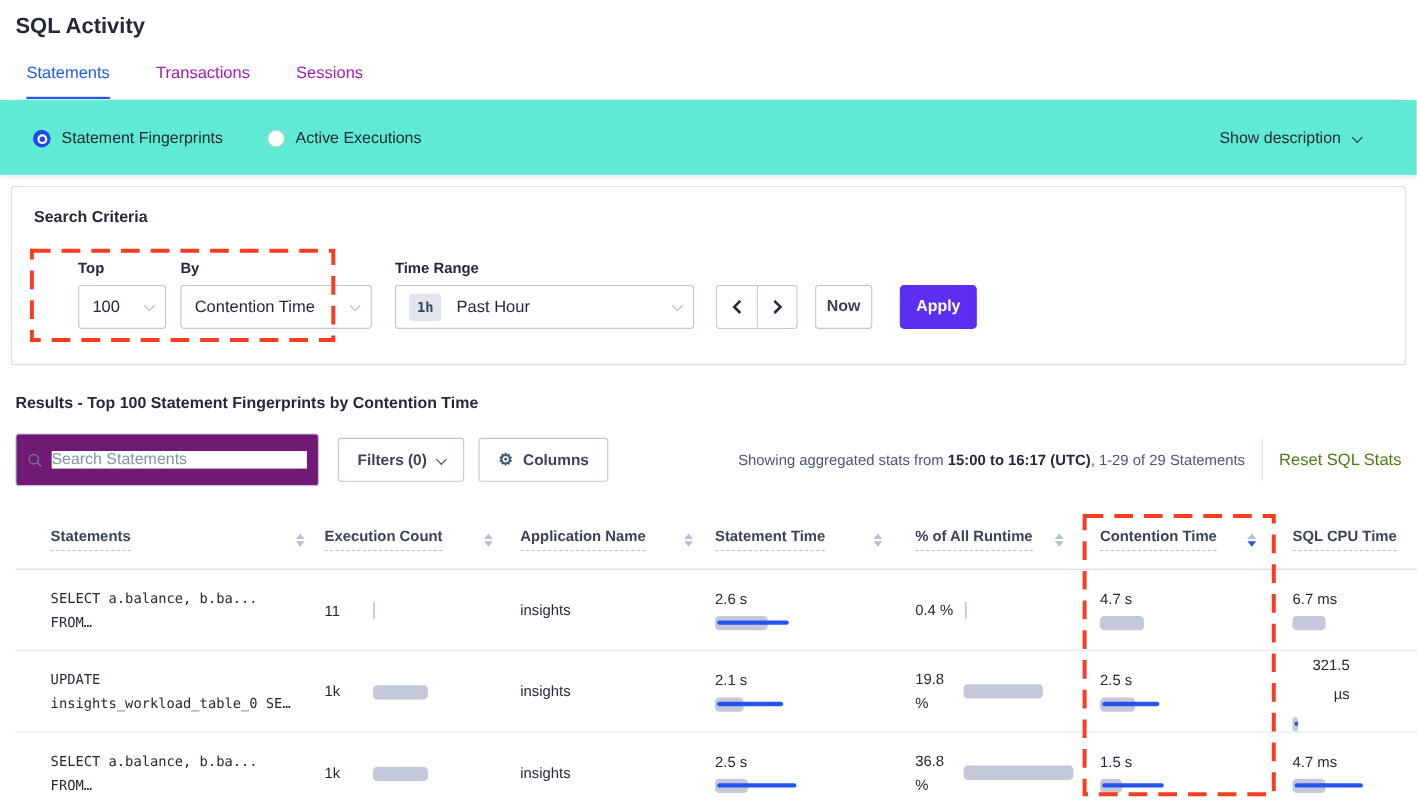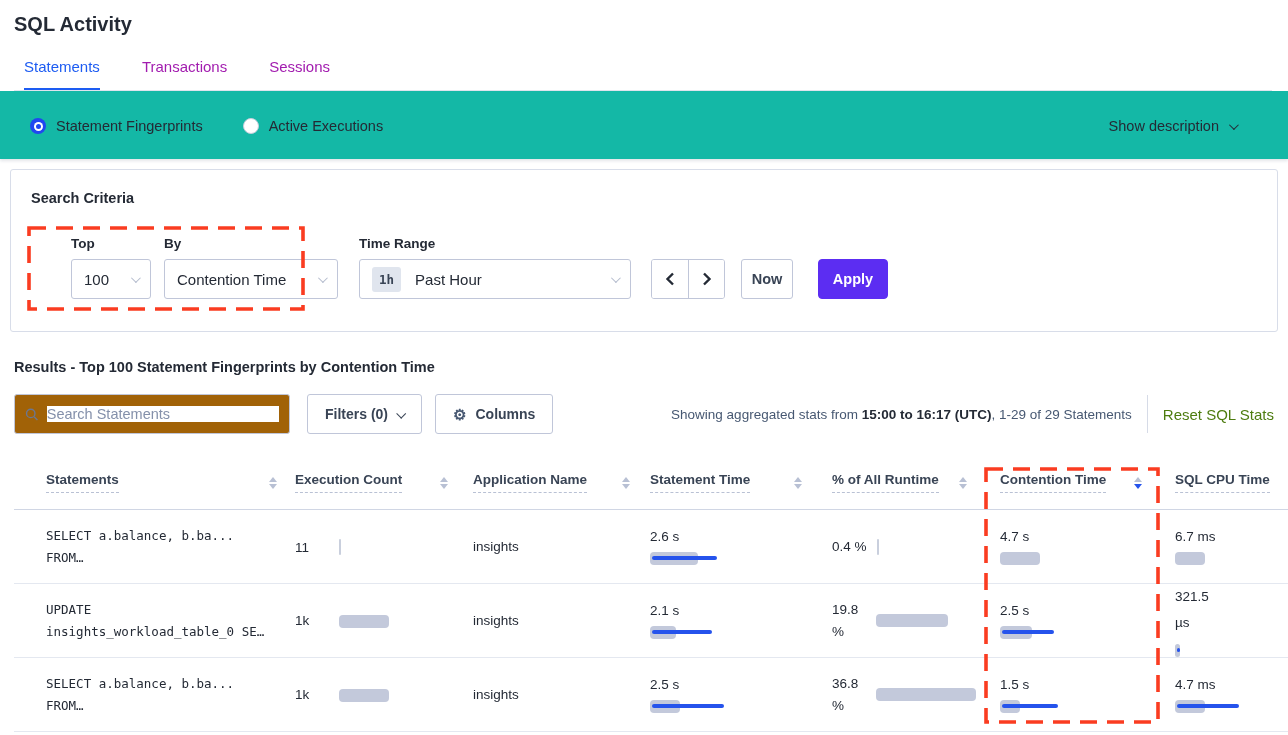--- a/index.html
+++ b/index.html
@@ -11,21 +11,21 @@
   .page-title { font-size:20px; font-weight:700; color:#242a35; }
 
   .tabs { display:flex; gap:42px; padding:0 0 0 10px; margin-top:22px;
     border-bottom:1px solid #e0e5ee; }
   .tab { font-size:15px; color:#a21caf; padding-bottom:13px; cursor:pointer;
     border-bottom:2px solid transparent; }
   .tab.active { color:#1d5cf2; border-bottom-color:#1d5cf2; font-weight:400; }
 
   
   .radio-band { display:flex; align-items:center; padding:27px 30px 25px 30px;
-    background:#14b8a6; box-shadow:0 2px 3px rgba(60,70,96,.14); position:relative; z-index:2; }
+    background:#5eead4; box-shadow:0 2px 3px rgba(60,70,96,.14); position:relative; z-index:2; }
   .radio-item { display:flex; align-items:center; gap:10px; margin-right:40px; cursor:pointer; }
   .radio-outer { width:16px; height:16px; border-radius:50%; background:#2047f0;
     display:flex; align-items:center; justify-content:center; }
   .radio-mid { width:9px; height:9px; border-radius:50%; background:#fff;
     display:flex; align-items:center; justify-content:center; }
   .radio-dot { width:5px; height:5px; border-radius:50%; background:#2047f0; }
   .radio-outer.off { background:#fff; border:1.5px solid #c6cddb; }
   .radio-label { font-size:14.5px; color:#242a35; }
   .show-desc { margin-left:auto; display:flex; align-items:center; gap:10px;
     font-size:14.5px; color:#242a35; cursor:pointer; margin-right:22px; }
@@ -56,22 +56,22 @@
   .arrow-btn + .arrow-btn { border-left:1px solid #c0c6d9; }
   .btn { height:40px; border:1px solid #c0c6d9; border-radius:3px; background:#fff;
     display:flex; align-items:center; justify-content:center; font-size:14.5px;
     font-weight:700; color:#394455; cursor:pointer; }
   .btn-now { width:52px;margin-top:31px; }
   .btn-apply { width:70px; background:#5c2df2; border-color:#5c2df2; color:#fff; border-radius:4px; }
 
   
   .results-heading { margin:27px 16px 0 14px; font-size:14.5px; font-weight:700; color:#242a35; }
   .toolbar { display:flex; align-items:center; margin:19px 12px 0 14px; }
-  .search-box { width:276px; height:40px; border:1px solid #c0c6d9; border-radius:3px;
-    display:flex; align-items:center; padding:0 10px; gap:8px; background:#a16207; }
+  .search-box { width:276px; height:48px; border:1px solid #c0c6d9; border-radius:3px;
+    display:flex; align-items:center; padding:0 10px; gap:8px; background:#701a75; }
   .search-box input { border:none; outline:none; font-size:14.5px; color:#242a35; width:100%;
     font-family:"Liberation Sans", sans-serif; }
   .search-box input::placeholder { color:#8490aa; }
   .tb-btn { margin-left:17px; height:40px; border:1px solid #c0c6d9; border-radius:3px;
     background:#fff; display:flex; align-items:center; gap:9px; padding:0 17px;
     font-size:14px; font-weight:700; color:#394455; cursor:pointer; }
   .tb-btn .chev { transform:rotate(45deg) translateY(-1px); }
   .gear { font-size:15px; color:#475872; line-height:1; }
   .showing { margin-left:auto; font-size:13.5px; color:#475872; white-space:nowrap; }
   .showing b { color:#242a35; font-weight:700; }
@@ -101,21 +101,21 @@
   .pad-pct  { padding-left:12px; }
   .pad-cont { padding-left:15px; }
   .pad-cpu  { padding-left:15px; }
   .sql { font-family:"DejaVu Sans Mono", monospace; font-size:12.5px; line-height:1.7;
     color:#242a35; white-space:nowrap; cursor:pointer; }
 
   .metric .m-label { margin-bottom:8px; }
   .metric.side { display:flex; align-items:center; gap:10px; }
   .metric.side .m-label { margin-bottom:0; }
   .m-label.wrap40 { width:40px; line-height:1.6; }
-  .m-label.wrap50 { max-width:52px; line-height:1.9; }
+  .m-label.wrap50 { max-width:52px; line-height:1.9;text-align:right; }
   .bar-wrap { position:relative; height:13px; width:110px; }
   .bar-gray { position:absolute; left:0; top:0; height:13px; background:#c3c9db; border-radius:4px; }
   .bar-blue { position:absolute; left:2px; top:4.5px; height:4px; background:#2553ec; border-radius:2px; }
   .bar-wrap.sliver { width:2px; height:16px; background:#c9cfdd; border-radius:1px; }
   .exec-cell { display:flex; align-items:flex-end; gap:10px; }
   .exec-cell .num { min-width:34px; }
 
   
   .annotations { position:absolute; left:0; top:0; z-index:40; pointer-events:none; }
 </style>

